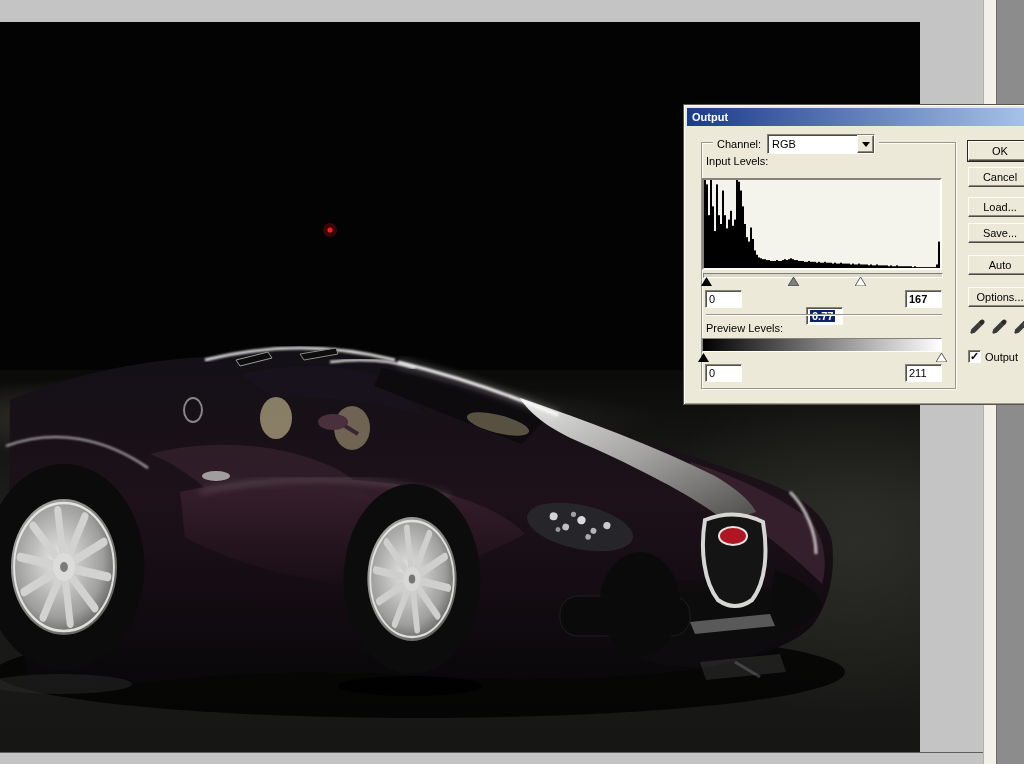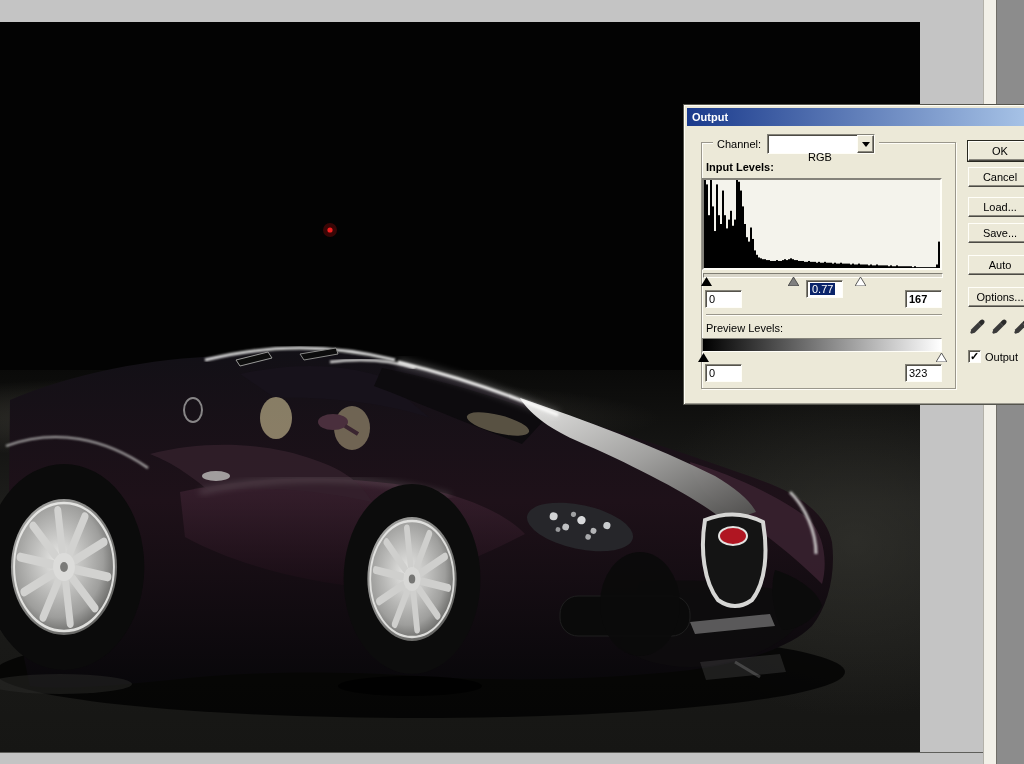--- a/index.html
+++ b/index.html
@@ -23,21 +23,21 @@
     border:1px solid #55554d;box-shadow:inset 1px 1px 0 #fffef6, inset -1px -1px 0 #9c9a90;
     font-size:11px;color:#000;}
   .title-bar{position:absolute;left:3px;top:3px;right:0;height:18px;
     background:linear-gradient(to right,var(--titlebar-from),var(--titlebar-to));
     color:#fff;font-weight:bold;display:flex;align-items:center;padding-left:5px;}
   .group-box{position:absolute;left:17px;top:37px;width:255px;height:247px;
     border:1px solid #9a978c;box-shadow:inset 1px 1px 0 #fffef8, 1px 1px 0 #fffef8;}
   .lbl{position:absolute;white-space:nowrap;}
   .channel-row{position:absolute;left:29px;top:29px;height:20px;background:var(--dialog-bg);padding:0 4px;display:flex;align-items:center;gap:6px;justify-content:space-between;}
   .dropdown{display:flex;width:108px;height:20px;border:1px solid;border-color:#848278 #fffef8 #fffef8 #848278;background:#fff;box-shadow:inset 1px 1px 0 #4c4a44;}
-  .dd-value{flex:1;padding:16px 0 0 4px;margin-left:36px;}
+  .dd-value{flex:1;padding:3px 0 0 4px;}
   .dd-btn{width:17px;height:100%;background:var(--dialog-bg);border:1px solid;border-color:#fffef8 #55534b #55534b #fffef8;box-shadow:inset -1px -1px 0 #8a887e;display:flex;align-items:center;justify-content:center;}
   .dd-arrow{width:0;height:0;border-left:4px solid transparent;border-right:4px solid transparent;border-top:5px solid #000;}
   .histo-box{position:absolute;left:18px;top:73px;width:240px;height:92px;background:#f4f3ec;
     border:2px solid;border-color:#84827a #fffef8 #fffef8 #84827a;}
   .histo-box svg{width:100%;height:100%;display:block;}
   .slider-track{position:absolute;left:19px;top:168px;width:240px;height:5px;background:#d9d6ca;
     border:1px solid;border-color:#807e74 #fffef8 #fffef8 #807e74;}
   .tri{position:absolute;width:11px;height:9px;}
   .in-tri{top:172px;} .out-tri{top:248px;}
   .val-box{position:absolute;width:37px;height:18px;background:#fff;border:1px solid;border-color:#848278 #fffef8 #fffef8 #848278;box-shadow:inset 1px 1px 0 #55534b;padding:2px 0 0 3px;}
@@ -231,21 +231,21 @@
     <div class="channel-row">
       <span class="lbl" style="position:static">Channel:</span>
       <div class="dropdown">
         <span class="dd-value">RGB</span>
         <span class="dd-btn">
             <span class="dd-arrow"></span>
           </span>
       </div>
     </div>
 
-    <span class="lbl" style="left:22px;top:56px;font-weight:bold;">Input Levels:</span>
+    <span class="lbl" style="left:22px;top:50px;">Input Levels:</span>
 
     <div class="histo-box">
       <svg id="histogram-svg" viewBox="0 0 236 88" preserveAspectRatio="none">
           <rect x="0" width="2" y="0" height="88" fill="#000"></rect>
           <rect x="2" width="2" y="4.400000000000006" height="83.6" fill="#000"></rect>
           <rect x="4" width="2" y="35.2" height="52.8" fill="#000"></rect>
           <rect x="6" width="2" y="0" height="88" fill="#000"></rect>
           <rect x="8" width="2" y="26.4" height="61.6" fill="#000"></rect>
           <rect x="10" width="2" y="51.04" height="36.96" fill="#000"></rect>
           <rect x="12" width="2" y="4.400000000000006" height="83.6" fill="#000"></rect>
@@ -368,36 +368,36 @@
         <polygon points="5.5,0 11,9 0,9" fill="#000"></polygon>
       </svg>
     <svg class="tri in-tri" viewBox="0 0 11 9" style="left: 103.94px;">
         <polygon points="5.5,0 11,9 0,9" fill="#7f7f7f" stroke="#3a3a3a" stroke-width="0.8"></polygon>
       </svg>
     <svg class="tri in-tri" viewBox="0 0 11 9" style="left: 170.58px;">
         <polygon points="5.5,0 11,9 0,9" fill="#fff" stroke="#4a4a4a" stroke-width="0.9"></polygon>
       </svg>
 
     <div class="val-box" style="left:21px;top:185px;"><span>0</span></div>
-    <div class="val-box" style="left:122px;top:175px;"><span class="sel">0.77</span></div>
+    <div class="val-box" style="left:122px;top:202px;font-weight:bold;"><span class="sel">0.77</span></div>
     <div class="val-box" style="left:221px;top:185px;font-weight:bold;"><span>167</span></div>
 
     <div class="separator"></div>
 
     <span class="lbl" style="left:22px;top:217px;">Preview Levels:</span>
     <div class="grad-bar"></div>
     <svg class="tri out-tri" viewBox="0 0 11 9" style="left: 13.5px;">
         <polygon points="5.5,0 11,9 0,9" fill="#000"></polygon>
       </svg>
     <svg class="tri out-tri" viewBox="0 0 11 9" style="left: 251.5px;">
         <polygon points="5.5,0 11,9 0,9" fill="#fff" stroke="#4a4a4a" stroke-width="0.9"></polygon>
       </svg>
 
     <div class="val-box" style="left:21px;top:259px;"><span>0</span></div>
-    <div class="val-box" style="left:221px;top:259px;"><span>323</span></div>
+    <div class="val-box" style="left:221px;top:259px;"><span>211</span></div>
 
     <div class="btn default" style="top:36px;">OK</div>
     <div class="btn" style="top:62px;">Cancel</div>
     <div class="btn" style="top:92px;">Load...</div>
     <div class="btn" style="top:118px;">Save...</div>
     <div class="btn" style="top:150px;">Auto</div>
     <div class="btn" style="top:182px;">Options...</div>
 
     <svg class="dropper" style="left:284px;" viewBox="0 0 16 16">
       <path d="M11 2 c1-1 2.5-1 3 0 c1 0.5 1 2 0 3 l-2 2 -3-3 z" fill="#2a2a2a"></path>

